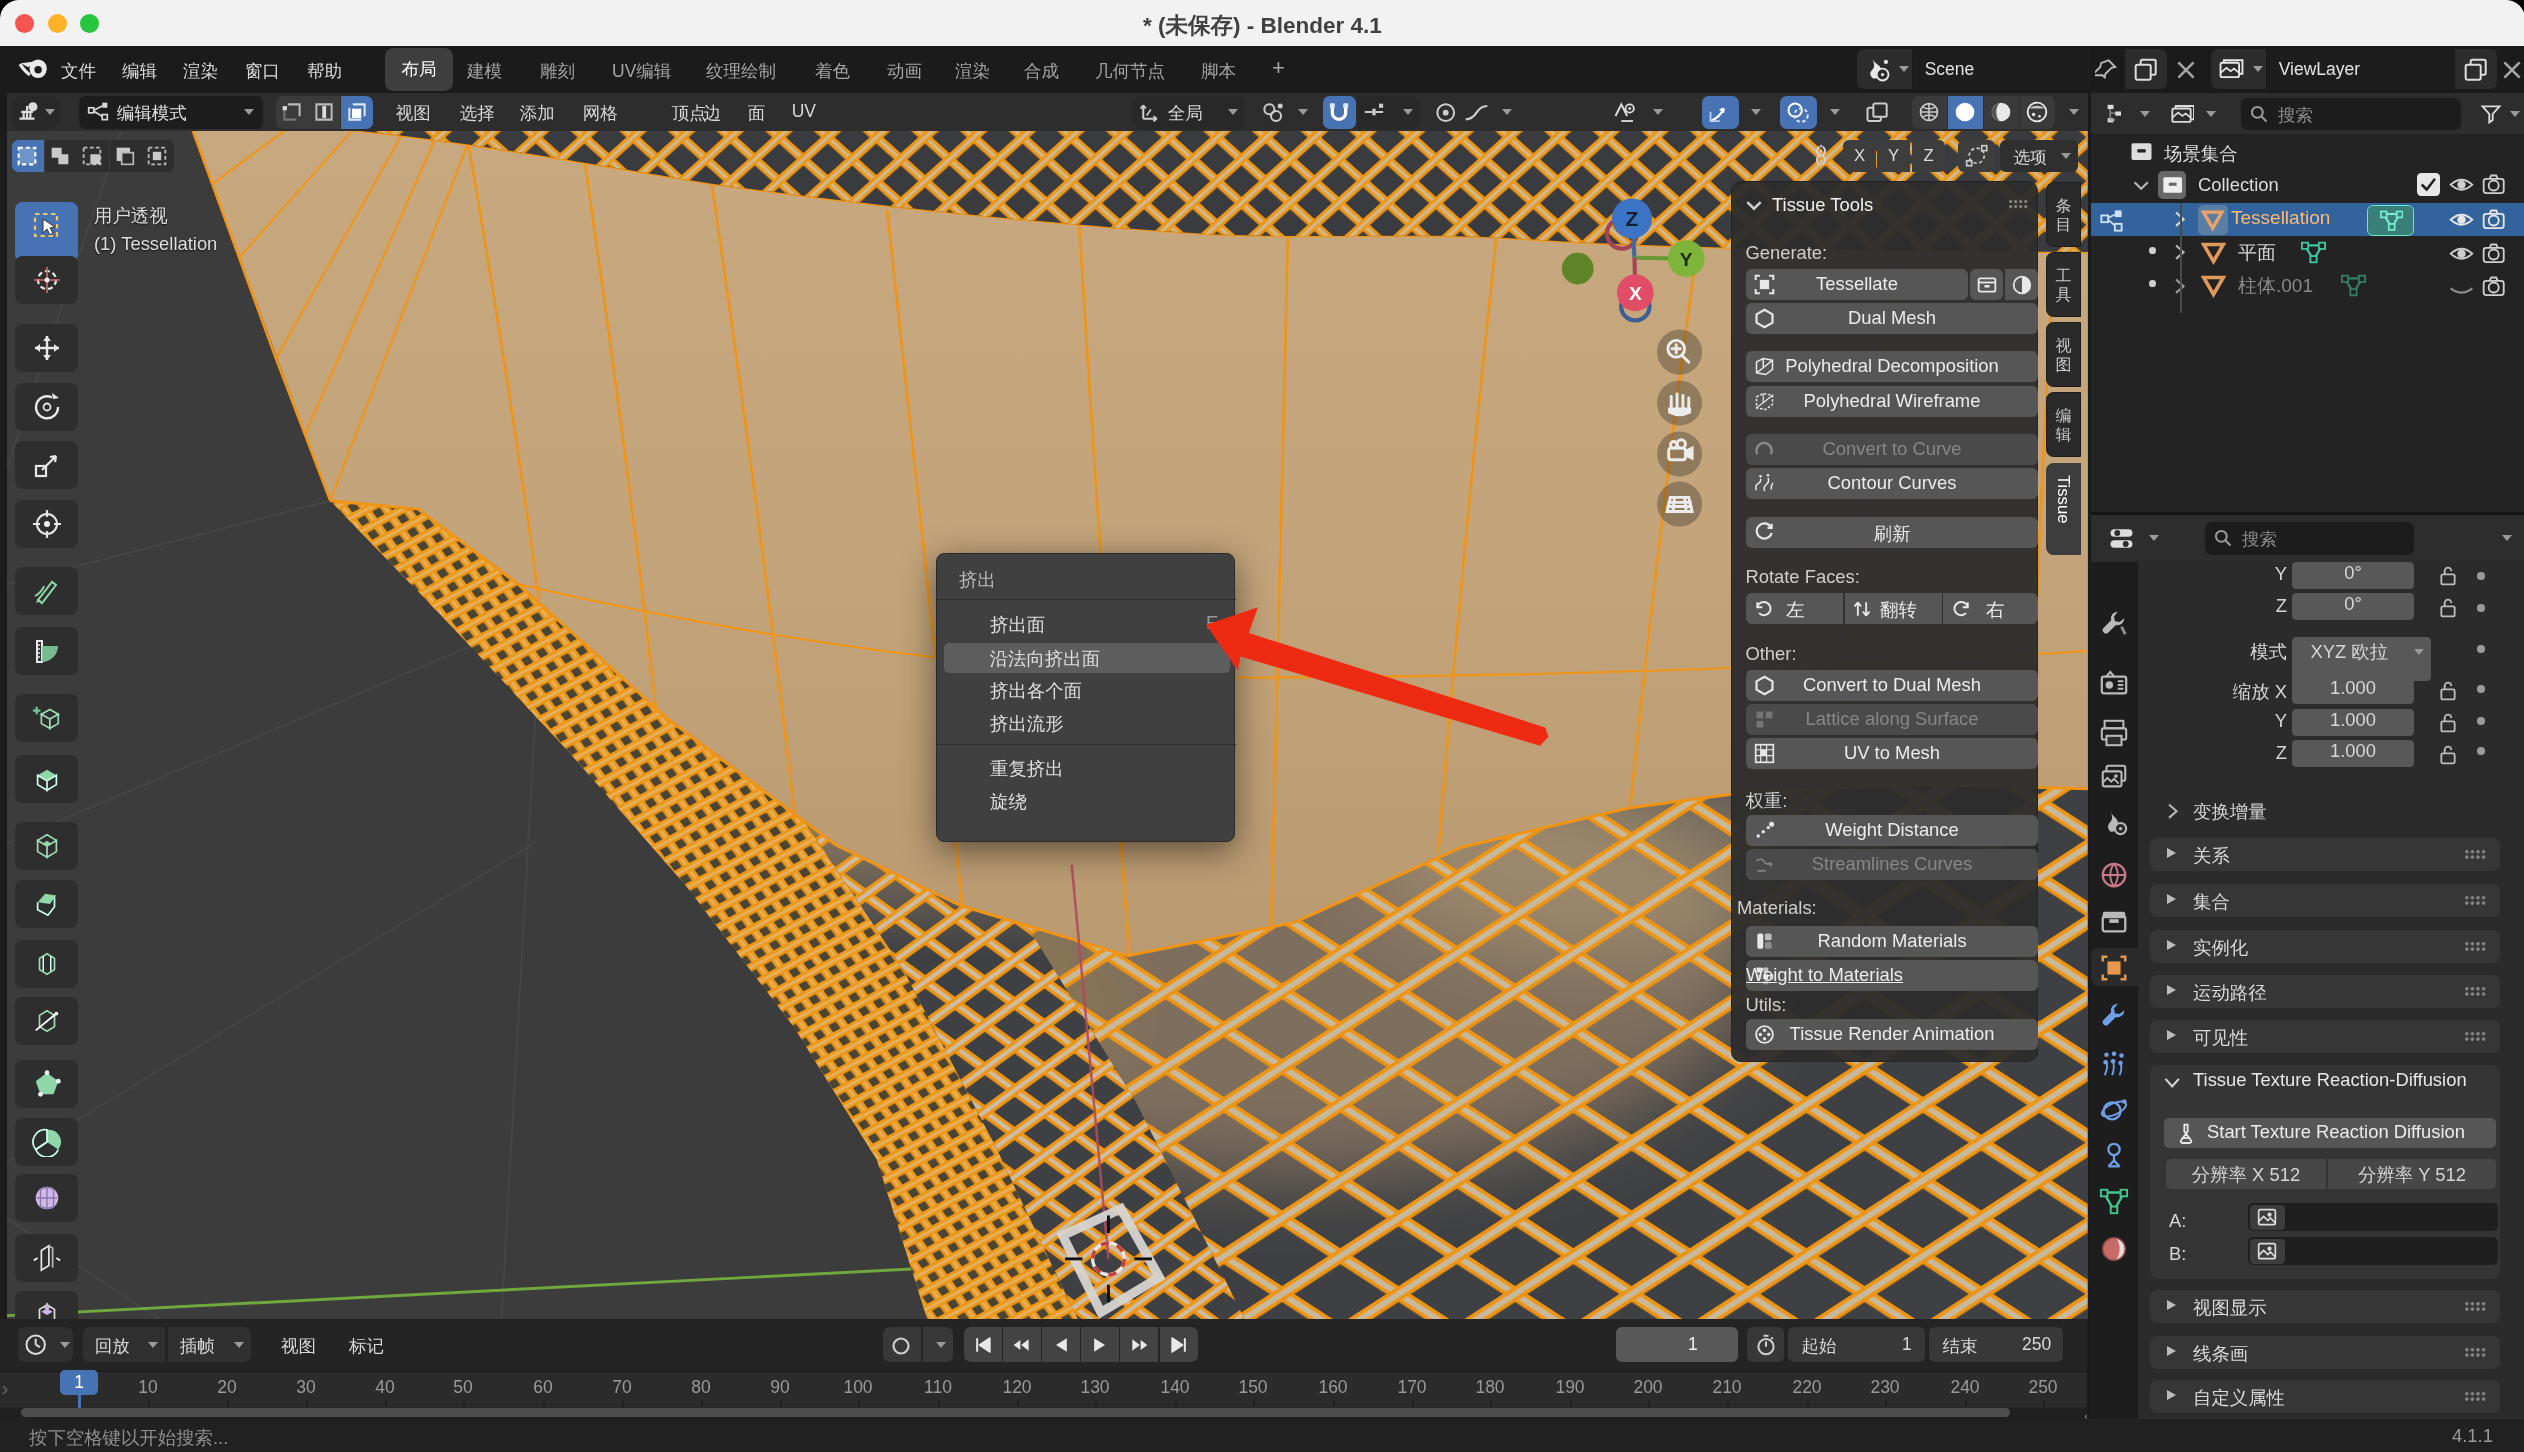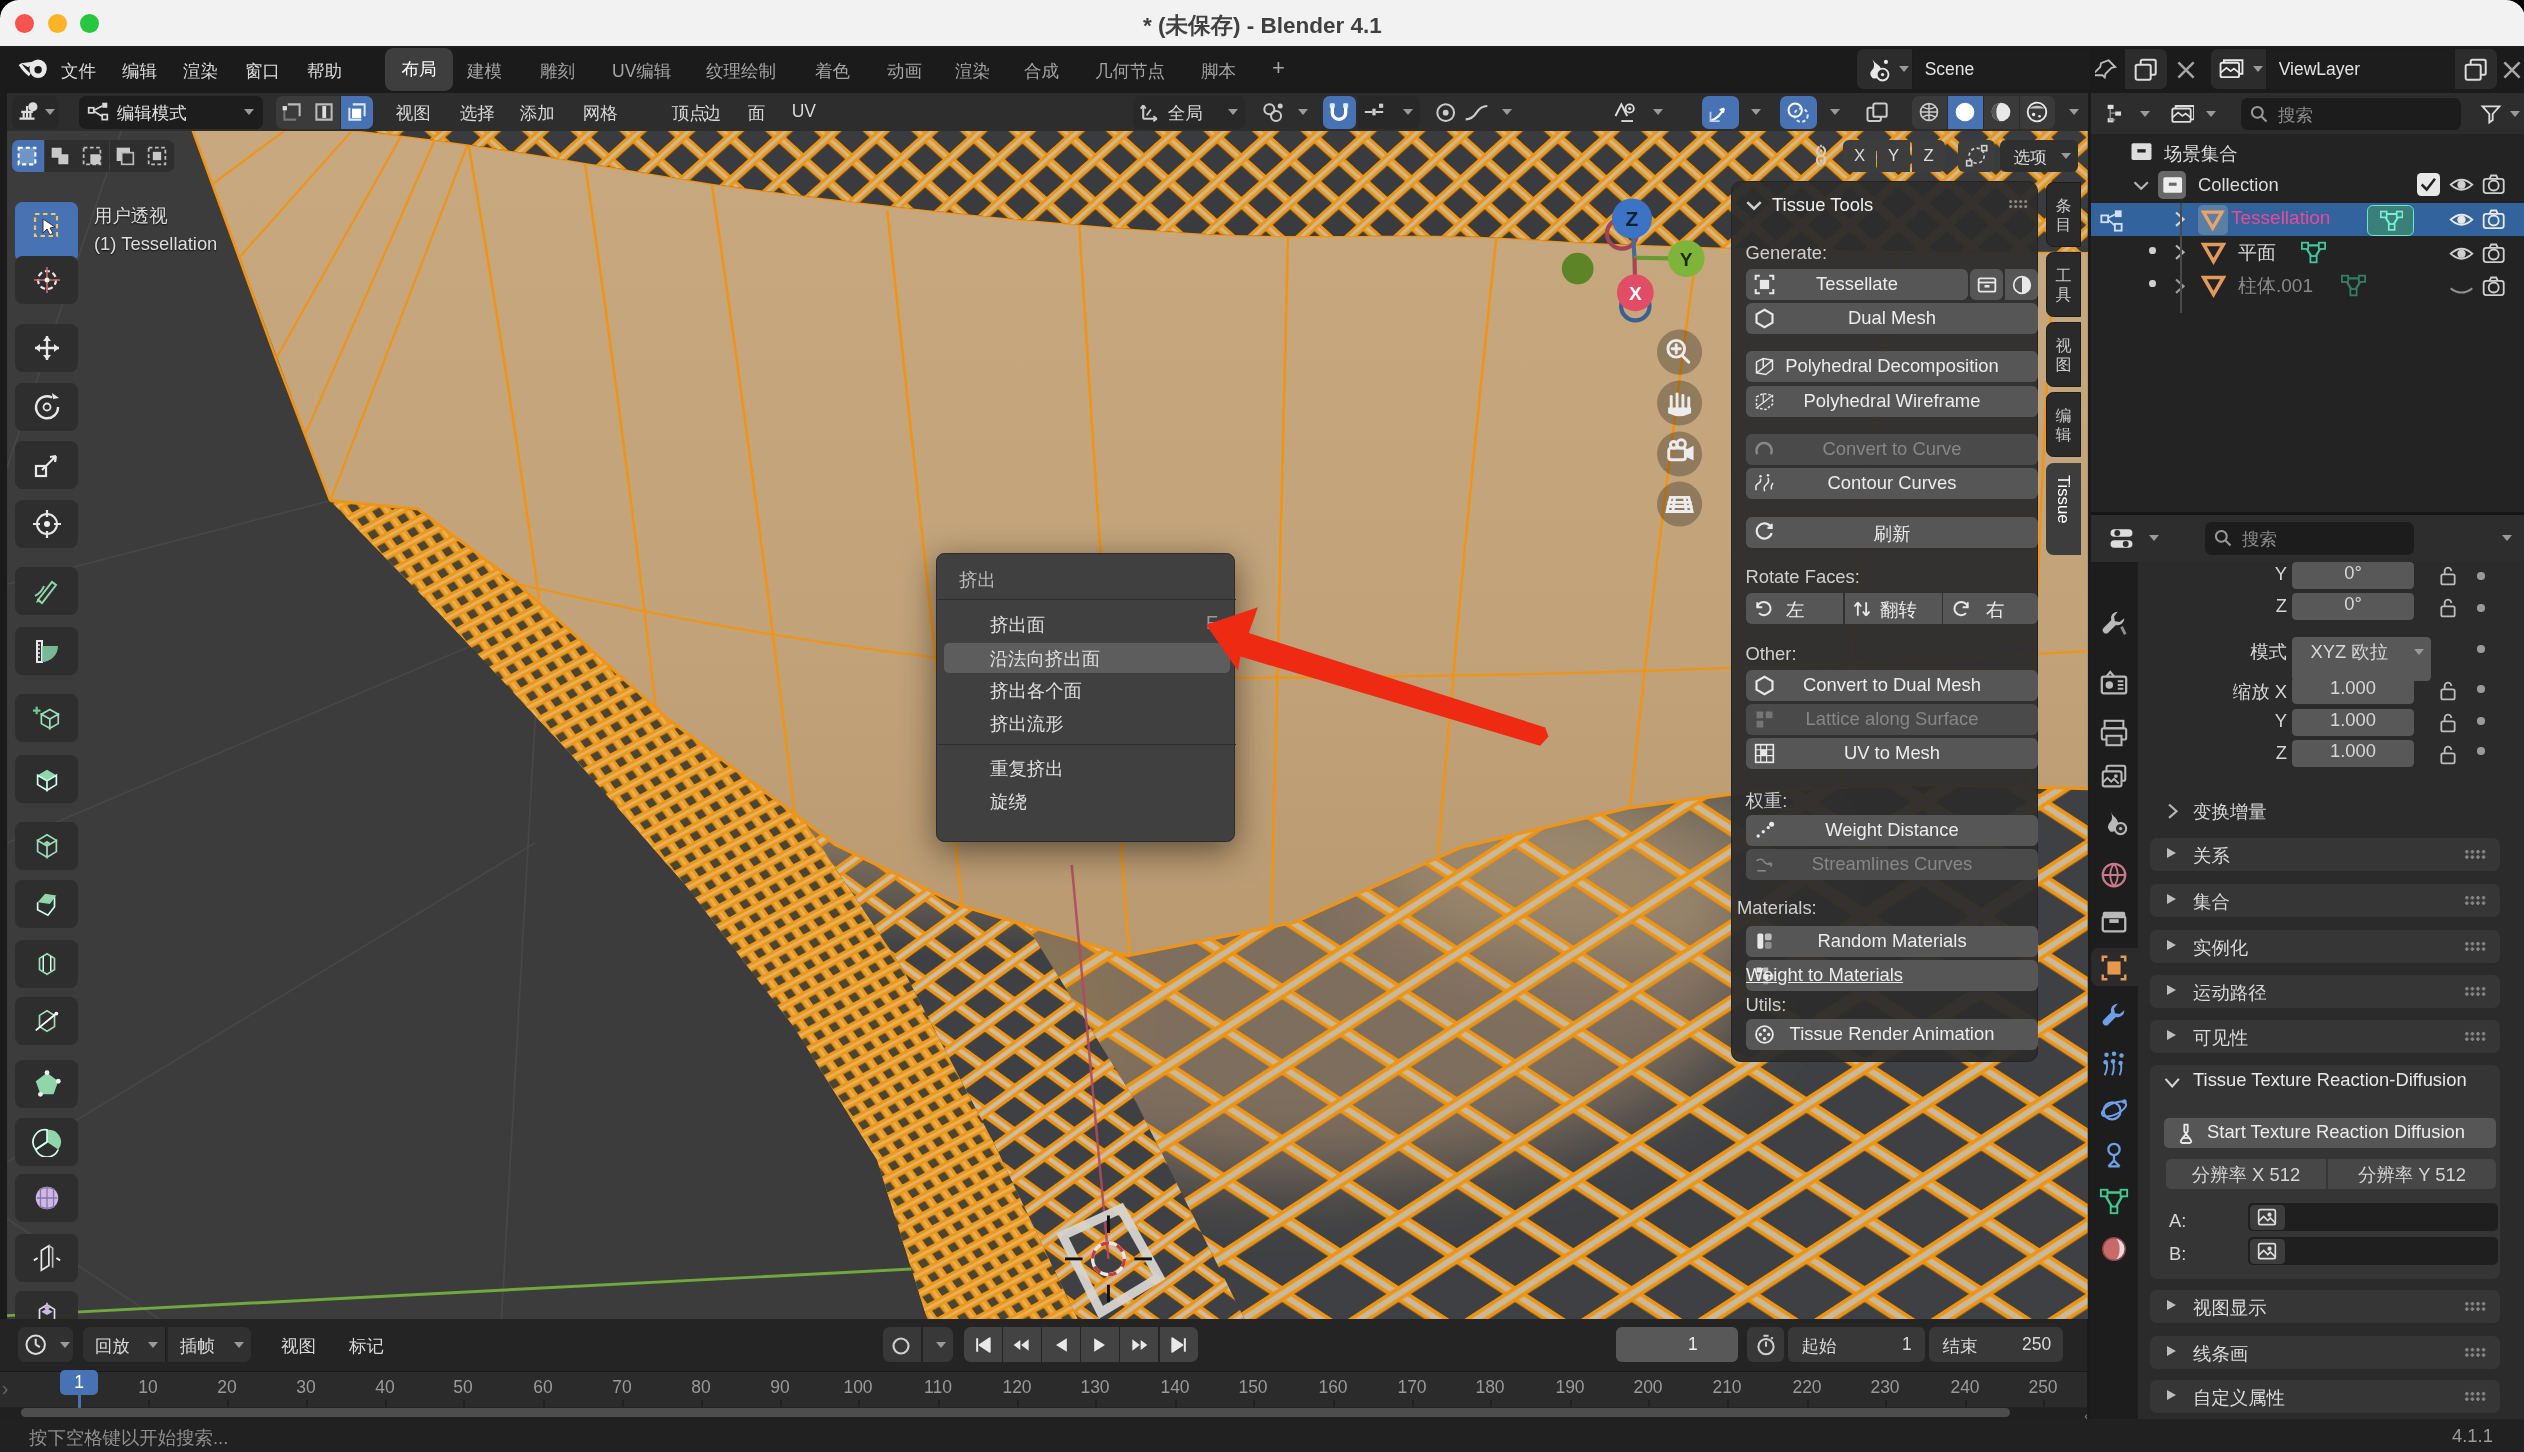--- a/index.html
+++ b/index.html
@@ -925,21 +925,21 @@
             <path d="M12 13 L20 9 M12 15 L20 22" stroke="#cfe0f5" stroke-width="2"></path>
           </svg></div>
       <svg class="abs" style="left:80px;top:117px" width="16.7" height="18.4" viewBox="0 0 20 22">
           <path d="M6 3 L15 11 L6 19" fill="none" stroke="#d5d5d5" stroke-width="2.6"></path>
         </svg>
       <div class="abs" style="left:107px;top:112px;width:30px;height:30px;background:#5a7fa5;border-radius:5px;">
           <svg class="abs" style="left:3.3px;top:3.3px" width="23.4" height="23.4" viewBox="0 0 28 28">
             <path d="M3 5 h22 L14 24 Z" fill="none" stroke="#eda26a" stroke-width="4"></path>
           </svg>
         </div>
-      <div class="abs" style="left:140px;top:114px;color:#ec4899;font-size:19px;">Tessellation</div>
+      <div class="abs" style="left:140px;top:114px;color:#fdba74;font-size:19px;">Tessellation</div>
       <div class="abs" style="left:276px;top:112px;width:47px;height:31px;background:#3a7f7a;border-radius:5.8px;border:0.8px solid #67e8c8;">
           <svg class="abs" style="left:11.7px;top:3.3px" width="23.4" height="23.4" viewBox="0 0 28 28">
             <path d="M4 6 h20 L14 22 Z" fill="none" stroke="#7af0d0" stroke-width="2.4"></path>
             <rect x="1" y="3" width="7" height="7" fill="#3a7f7a" stroke="#7af0d0" stroke-width="2"></rect>
             <rect x="20" y="3" width="7" height="7" fill="#3a7f7a" stroke="#7af0d0" stroke-width="2"></rect>
             <rect x="10.5" y="18" width="7" height="7" fill="#3a7f7a" stroke="#7af0d0" stroke-width="2"></rect>
           </svg>
         </div>
       <svg class="abs" style="left:358px;top:115px" width="25" height="23.4" viewBox="0 0 30 28">
           <path d="M2 14 Q15 2 28 14 Q15 26 2 14 Z" fill="none" stroke="#e8e8e8" stroke-width="2.2"></path>

